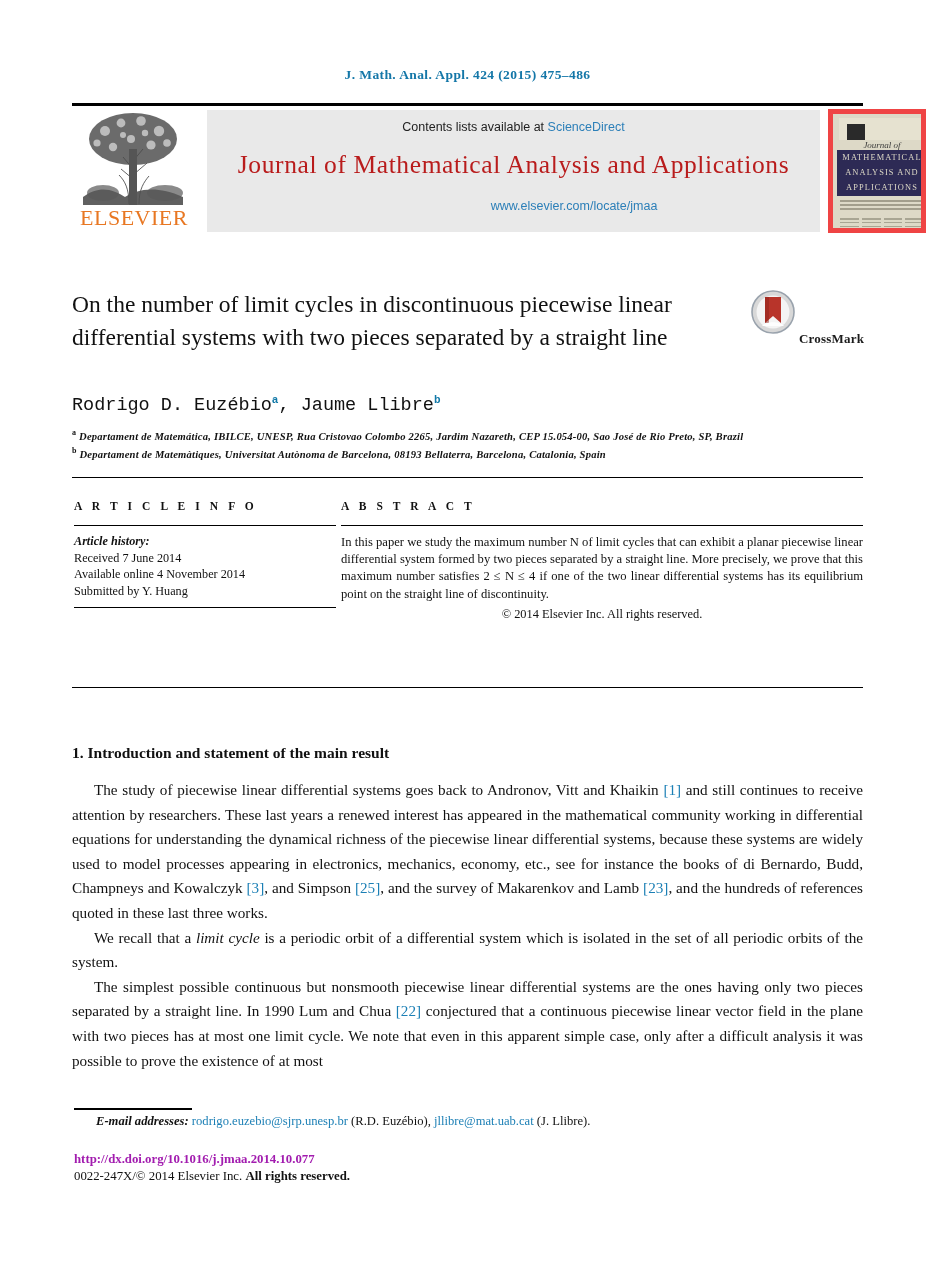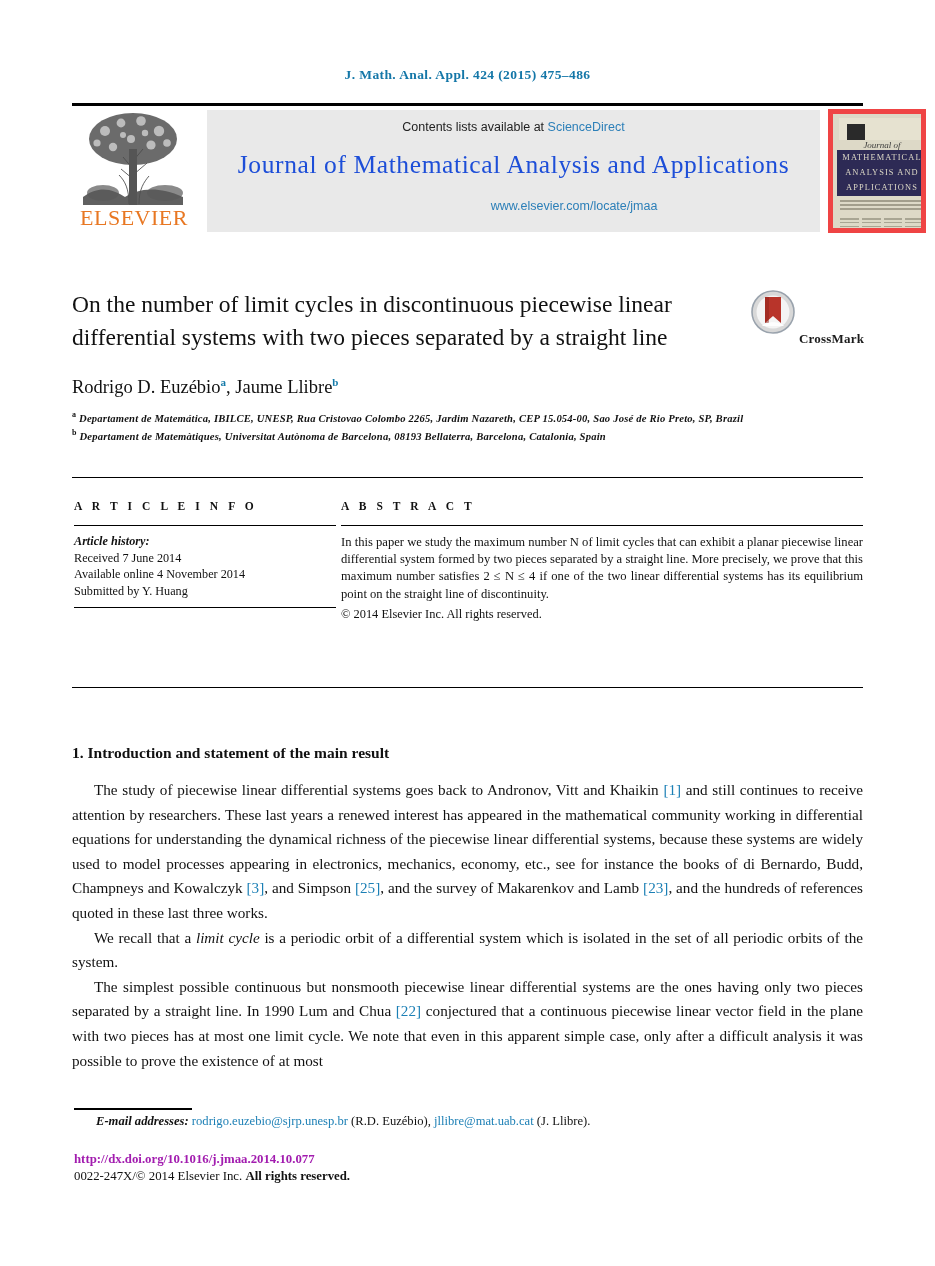--- a/index.html
+++ b/index.html
@@ -57,21 +57,21 @@
     position: absolute; left: 0; top: 10px; width: 613px;
     text-align: center;
     font-family: "Liberation Sans", sans-serif;
     font-size: 12.5px; color: #222;
   }
   .contents-line a { color: #2c7fb8; text-decoration: none; }
   .journal-title {
     position: absolute; left: 0; top: 40px; width: 613px;
     text-align: center;
     font-family: "Liberation Serif", serif;
-    font-size: 25.5px; font-weight: 400; color: #1d4ed8;
+    font-size: 25.5px; font-weight: 400; color: #b91c1c;
     letter-spacing: .6px;
   }
   .journal-url {
     position: absolute; left: 0; top: 89px; width: 734px;
     text-align: center;
     font-family: "Liberation Sans", sans-serif;
     font-size: 12.5px; color: #2c7fb8;
   }
 
   .cover-thumb {
@@ -117,22 +117,22 @@
     width: 112px; height: 46px;
   }
   .crossmark-badge { position:absolute; left:0; top:0; width:44px; height:44px; }
   .crossmark-word {
     position: absolute; left: 48px; top: 13px;
     font-family: "Liberation Serif", serif;
     font-size: 13px; font-weight: bold; color: #1c1c1c; letter-spacing:.2px;margin-top:28px;
   }
 
   .authors {
-    margin-top: 22px;
-    font-family: Liberation Serif, serif;
+    margin-top: 40px;
+    font-family: Liberation Mono, monospace;
     font-size: 18.5px; color: #111;
   }
   .authors sup { color: #1279a8; font-size: 11px; font-weight:bold; vertical-align: super; }
 
   .affils {
     margin-top: 10px;
     font-family: "Liberation Serif", serif;
     font-style: italic; font-weight:bold;
     font-size: 10.6px; line-height: 14.5px; color: #111;
     letter-spacing: .2px;
@@ -177,21 +177,21 @@
   }
   .kw .lab { font-style: italic; font-weight: bold; }
 
   .abstract {
     margin-top: 8px;
     font-family: "Liberation Serif", serif;
     font-size: 12.6px; line-height: 17.2px; color: #111;
     text-align: justify;
   }
   .copy {
-    margin-top: 4px; text-align: left;
+    margin-top: 4px; text-align: center;
     font-family: "Liberation Serif", serif;
     font-size: 12.4px; color: #111;
   }
 
   
   .body-wrap {
     position: absolute; left: 72px; top: 744px; width: 791px;
   }
   h2.sec {
     margin: 0 0 16px 0;

